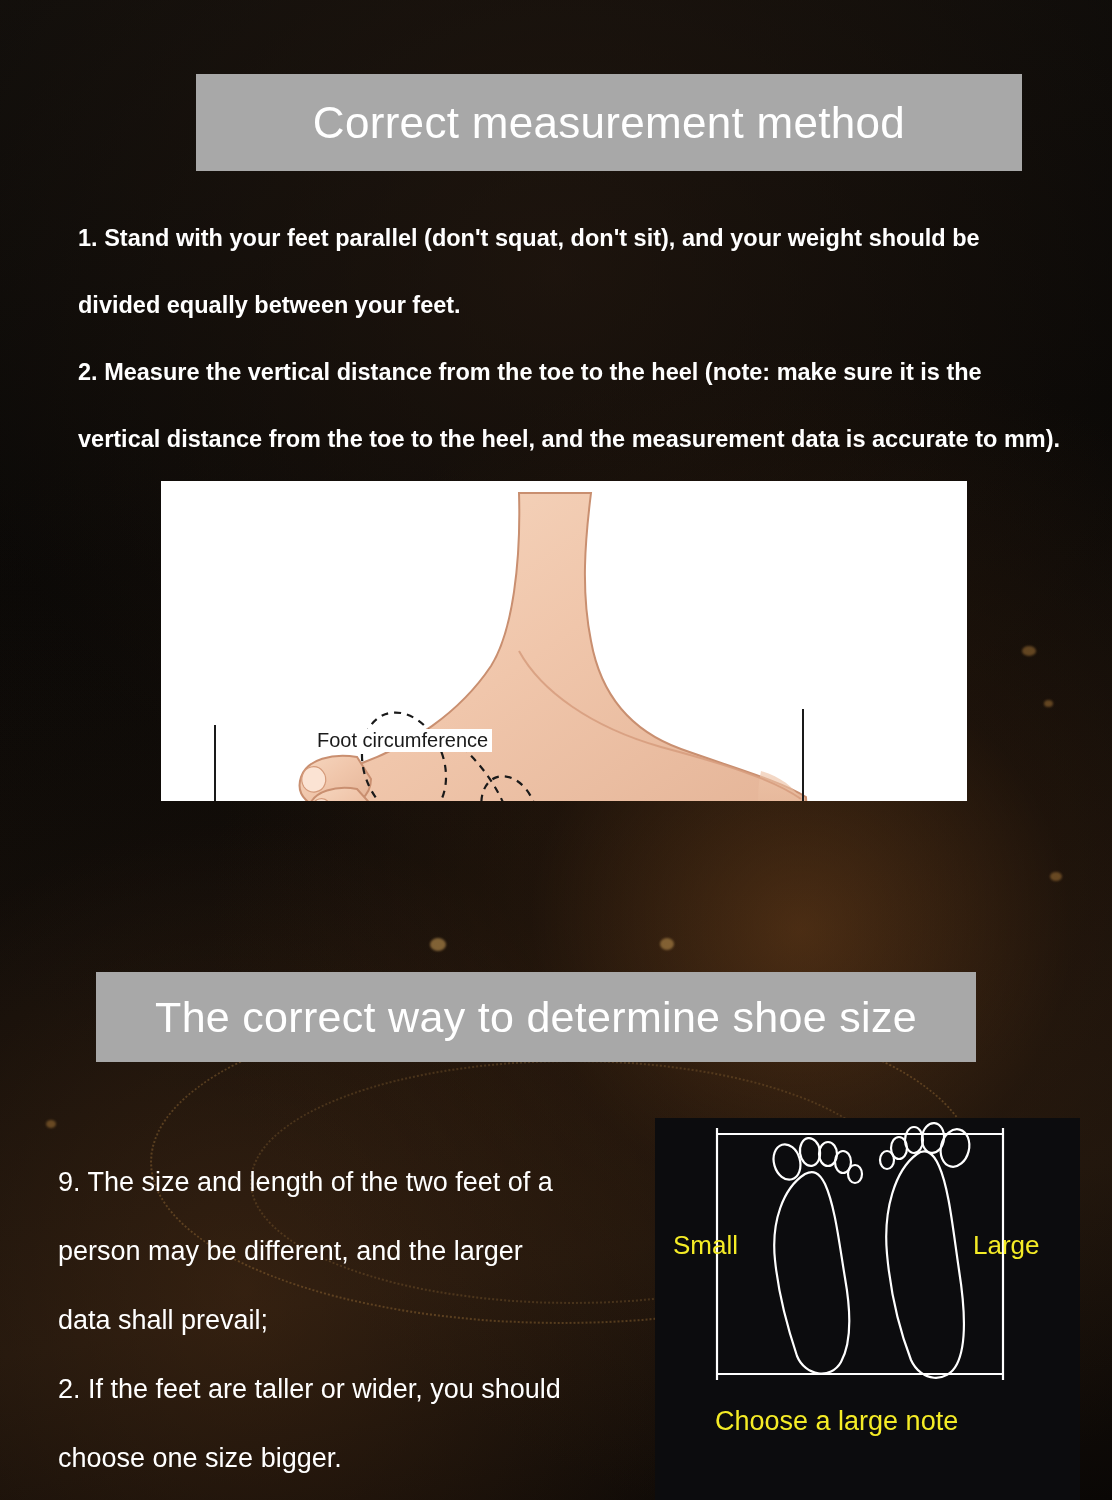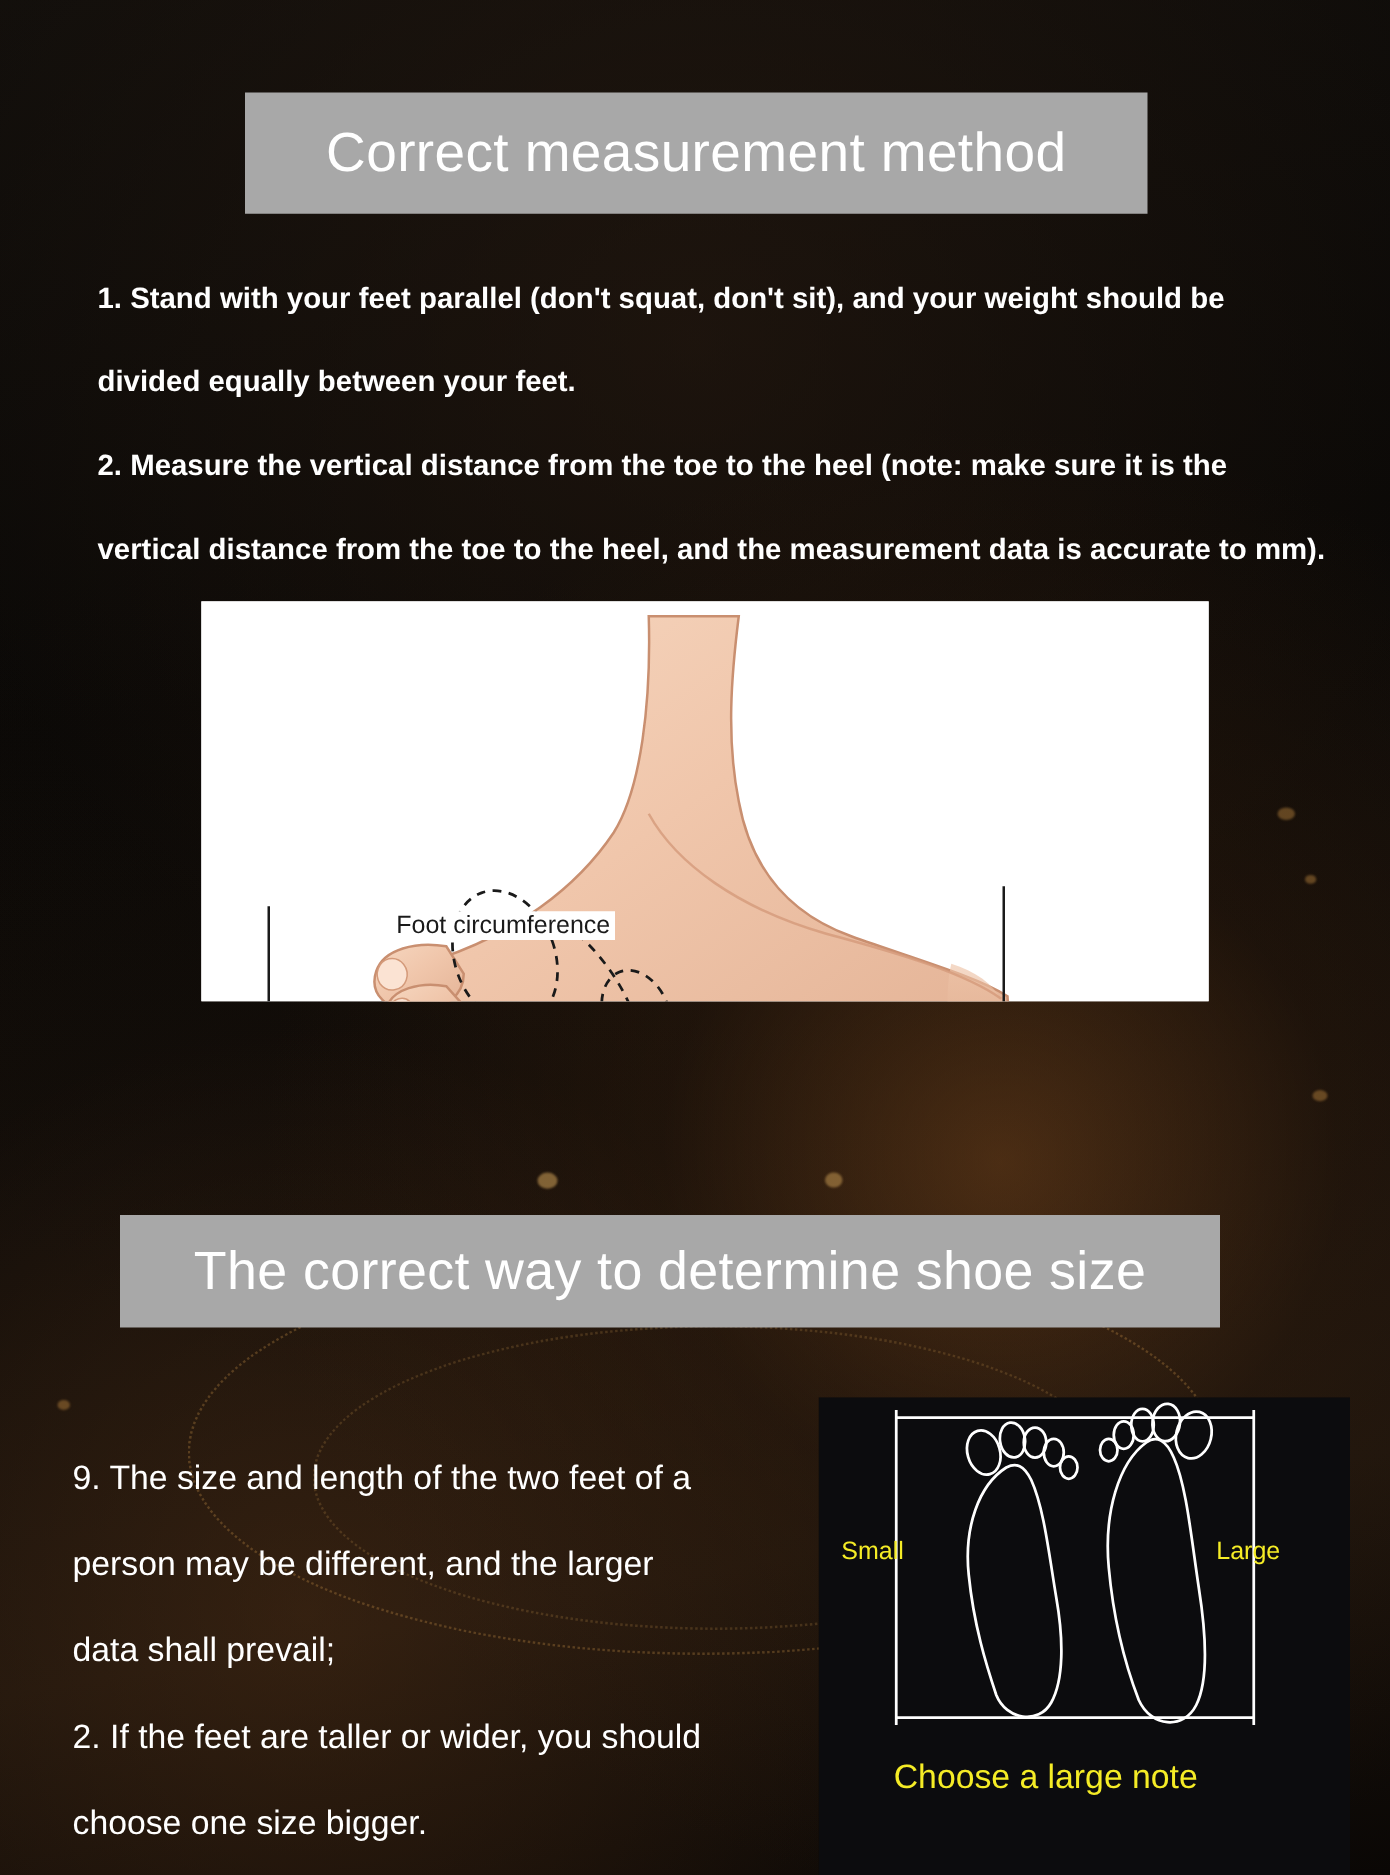--- a/index.html
+++ b/index.html
@@ -46,21 +46,21 @@
     background: #a8a8a8;
     display: flex;
     align-items: center;
     justify-content: center;
     color: #ffffff;
     letter-spacing: 0.3px;
   }
   #heading-1 {
     left: 196px;
     top: 74px;
-    width: 722px;
+    width: 826px;
     height: 97px;
     font-size: 44px;
   }
   #heading-2 {
     left: 96px;
     top: 972px;
     width: 880px;
     height: 90px;
     font-size: 43px;
   }
@@ -124,21 +124,21 @@
     left: 655px;
     top: 1118px;
     width: 425px;
     height: 382px;
     background: #0c0c0e;
     overflow: hidden;
   }
   .feet-tag {
     position: absolute;
     color: #f5ec26;
-    font-size: 20px;
+    font-size: 26px;
     white-space: nowrap;
   }
   #tag-small { left: 18px; top: 112px; }
   #tag-large { left: 318px; top: 112px; }
   #tag-choose {
     left: 60px;
     top: 288px;
     font-size: 27px;
   }
 </style>

